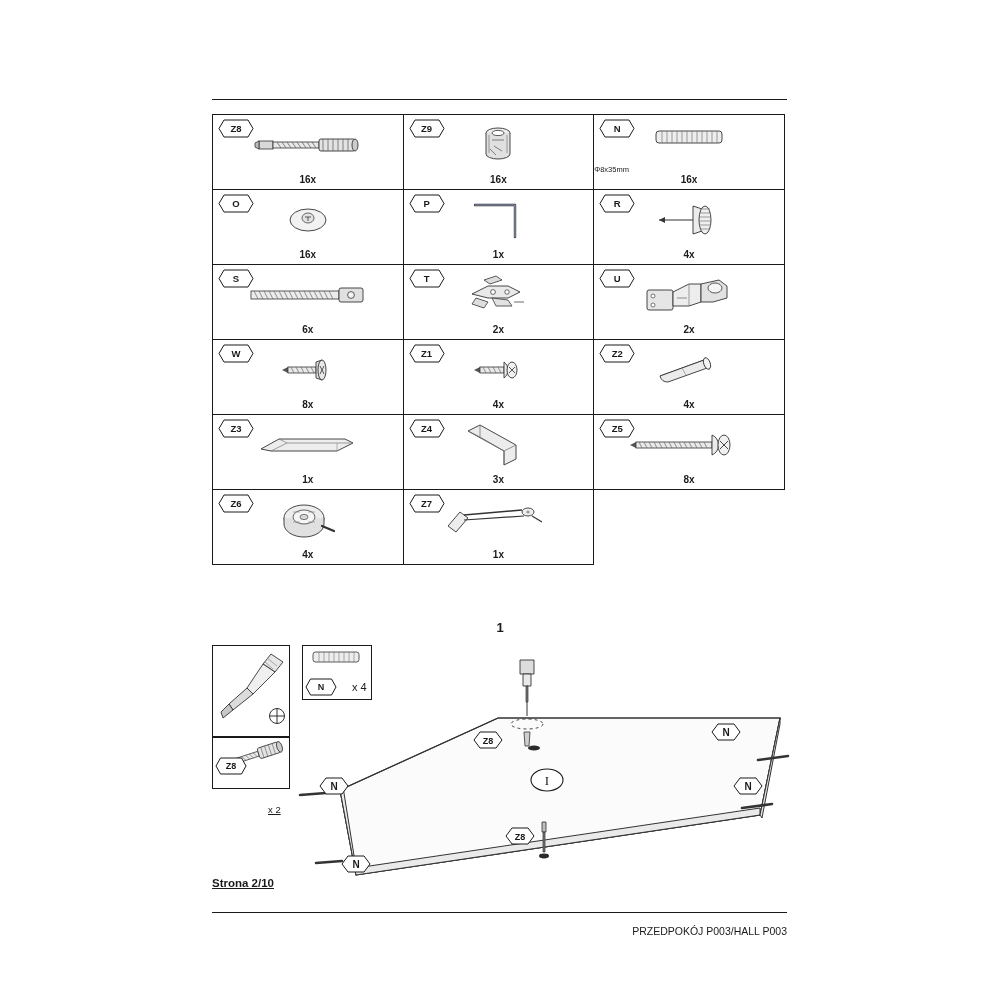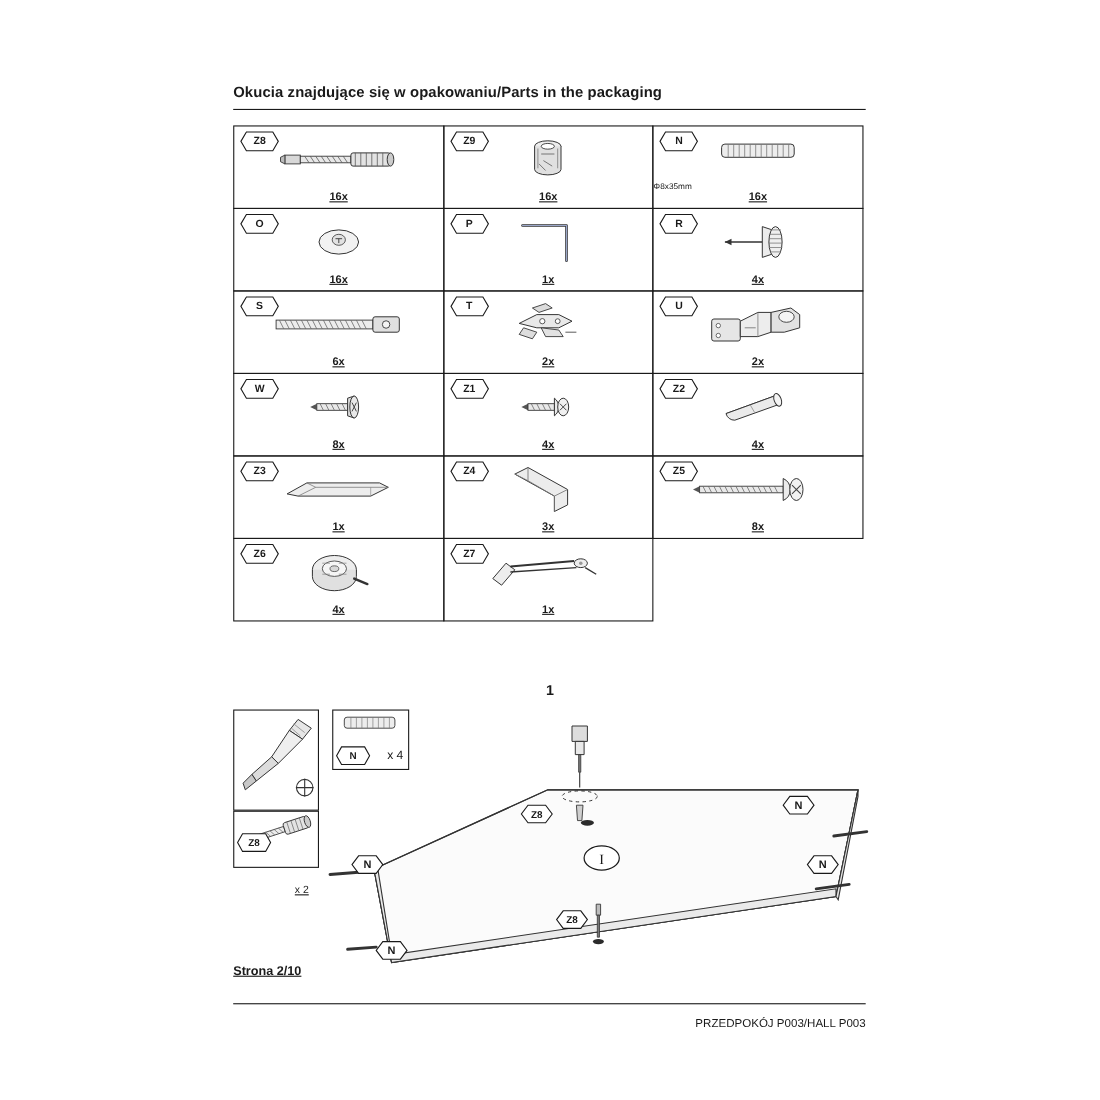--- a/index.html
+++ b/index.html
@@ -85,21 +85,20 @@
   }
   .tag span { position: relative; z-index: 2; }
   .qty {
     position: absolute;
     bottom: 4px;
     left: 0;
     width: 100%;
     text-align: center;
     font-size: 10px;
     font-weight: bold;
-    text-decoration: underline;
   }
   .dim {
     position: absolute;
     bottom: 15px;
     left: 0;
     width: 100%;
     font-size: 7.5px;
   }
   .art {
     position: absolute;
@@ -199,21 +198,20 @@
     font-size: 10.5px;
     text-align: right;
   }
   svg { display: block; overflow: visible; }
 </style>
 </head>
 <body>
 
 <div class="page">
 
-  <div class="header-title">Okucia znajdujące się w opakowaniu/Parts in the packaging</div>
   <div class="header-rule"></div>
 
   <div class="parts-table">
 
     <div class="parts-row">
       <div class="part-cell">
         <div class="tag">
           <svg class="hexshape" viewBox="0 0 34 17">
               <polygon points="5,0 29,0 34,8.5 29,17 5,17 0,8.5" fill="#fff" stroke="#1a1a1a" stroke-width="1"></polygon>
             </svg>

